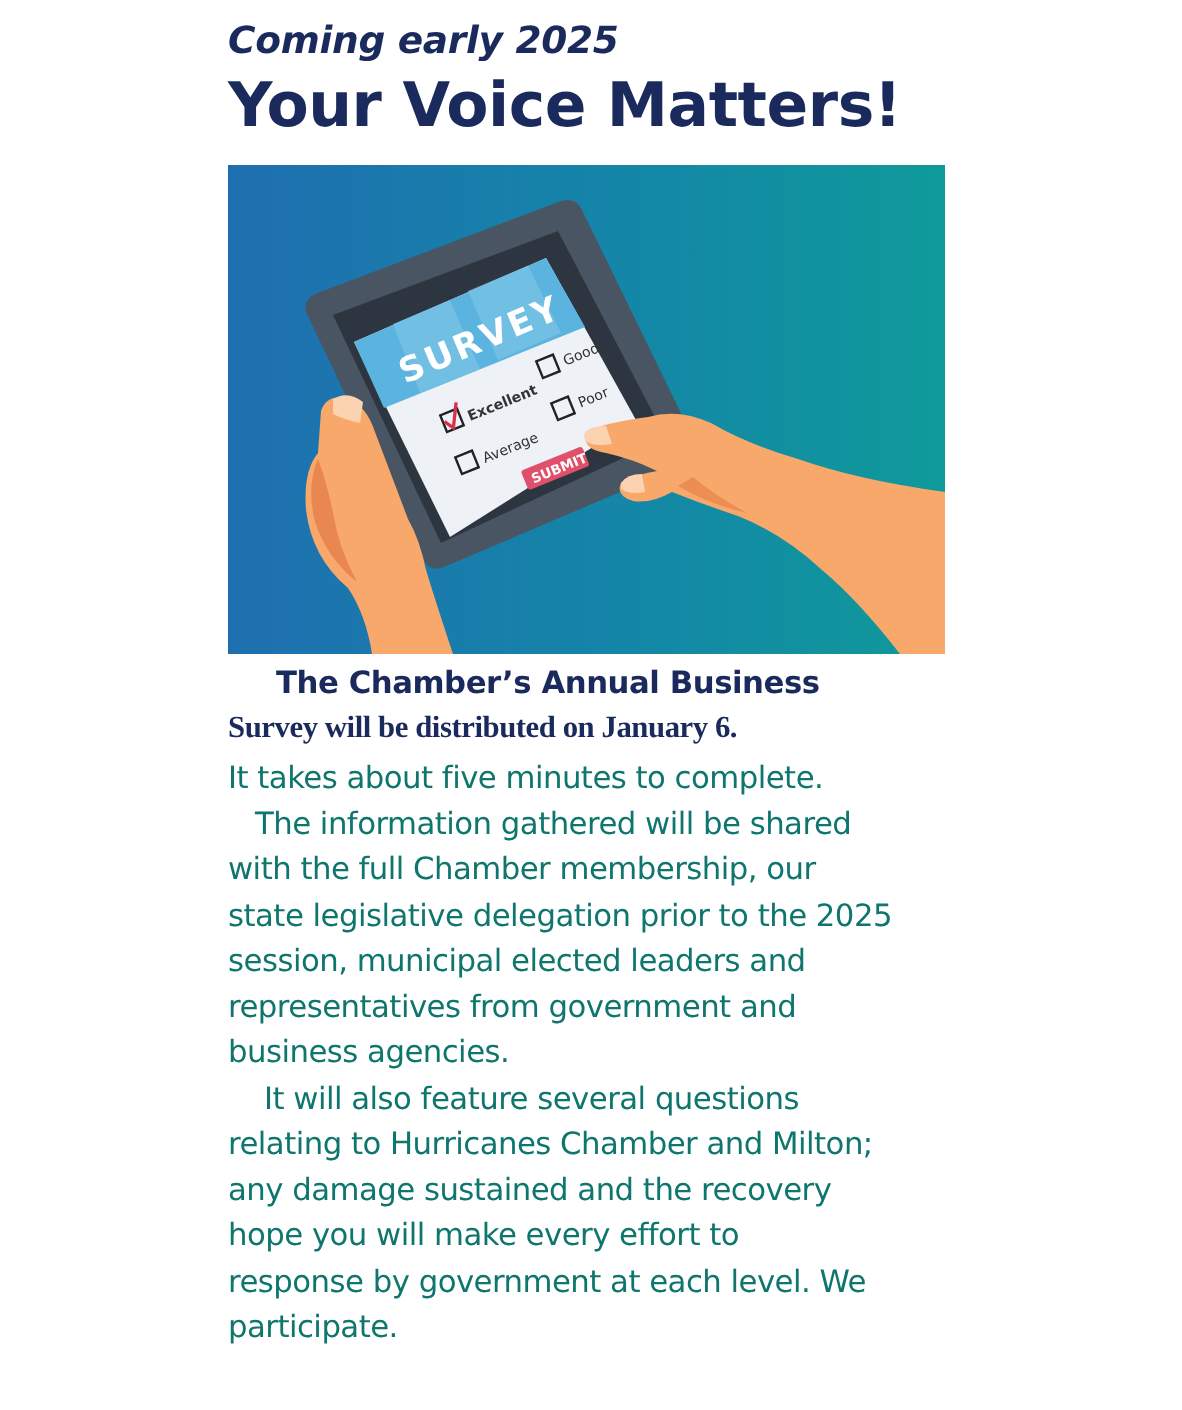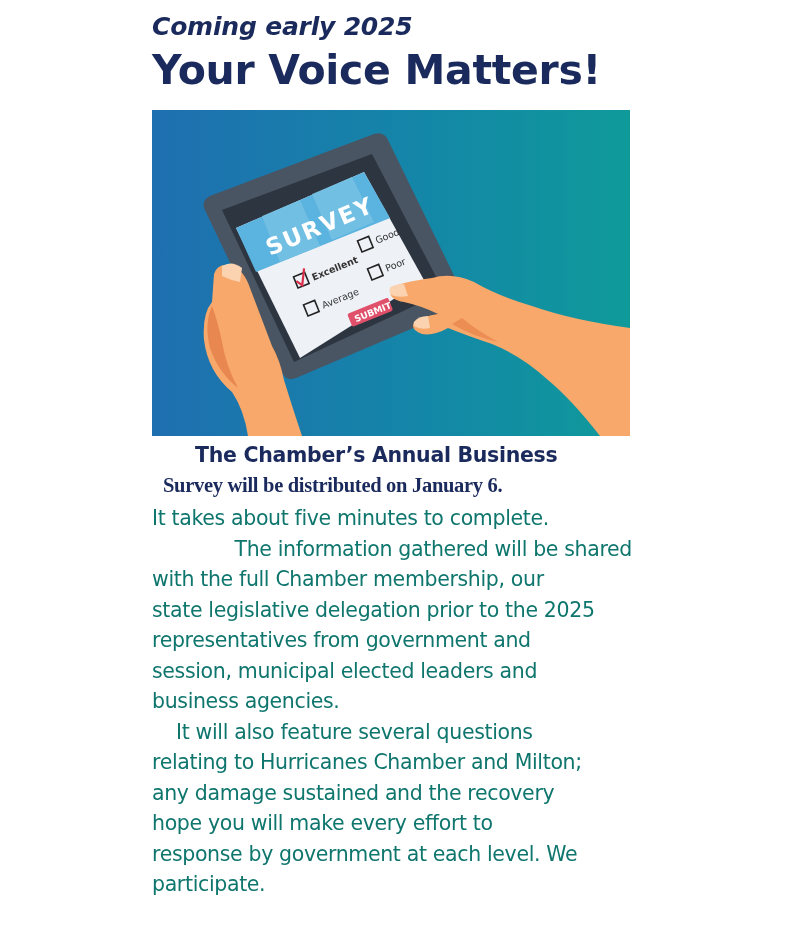--- a/index.html
+++ b/index.html
@@ -1,26 +1,26 @@
 <!DOCTYPE html>
 <html><head>
 <meta charset="utf-8">
 <style>
   html, body { margin: 0; padding: 0; background: #ffffff; }
   body { width: 788px; height: 940px; position: relative; overflow: hidden; font-family: "DejaVu Sans", sans-serif; color: #1b2a5c; }
   .kicker { position: absolute; left: 152px; top: 12px; font-size: 25px; font-weight: bold; font-style: italic; color: #1b2a5c; letter-spacing: -0.2px; }
   .title { position: absolute; left: 152px; top: 46px; font-size: 41px; font-weight: bold; color: #1b2a5c; letter-spacing: -0.3px; }
   .hero { position: absolute; left: 152px; top: 110px; width: 478px; height: 326px; overflow: hidden; }
   .hero svg { display: block; }
-  .lead { position: absolute; left: 152px; top: 440px; width: 480px; font-size: 20.5px; font-weight: bold; line-height: 30px; color: #1b2a5c; letter-spacing: -0.3px; margin-left: 11px; }
+  .lead { position: absolute; left: 152px; top: 440px; width: 480px; font-size: 20.5px; font-weight: bold; line-height: 30px; color: #1b2a5c; letter-spacing: -0.3px; }
   .lead .l1 { display: block; padding-left: 32px; }
   .lead .l2 { display: block; font-family: Liberation Serif, serif; }
   .body { position: absolute; left: 152px; top: 503px; width: 480px; font-size: 20.5px; line-height: 30.5px; color: #0f766e; letter-spacing: -0.35px; }
   .body .ln { display: block; white-space: nowrap; }
-  .body .ind { padding-left: 18px; text-align: right; }
+  .body .ind { padding-left: 18px; }
   .body .ind2 { padding-left: 24px; }
 </style>
 </head>
 <body>
 
 <div class="kicker">Coming early 2025</div>
 <div class="title">Your Voice Matters!</div>
 
 <div class="hero">
   <svg width="478" height="326" viewBox="0 0 478 326" xmlns="http://www.w3.org/2000/svg">
@@ -85,22 +85,22 @@
 <div class="lead">
   <span class="l1">The Chamber’s Annual Business</span>
   <span class="l2">Survey will be distributed on January 6.</span>
 </div>
 
 <div class="body">
   <span class="ln">It takes about five minutes to complete.</span>
   <span class="ln ind">The information gathered will be shared</span>
   <span class="ln">with the full Chamber membership, our</span>
   <span class="ln">state legislative delegation prior to the 2025</span>
+  <span class="ln">session, municipal elected leaders and</span>
   <span class="ln">representatives from government and</span>
-  <span class="ln">session, municipal elected leaders and</span>
   <span class="ln">business agencies.</span>
   <span class="ln ind2">It will also feature several questions</span>
   <span class="ln">relating to Hurricanes Chamber and Milton;</span>
   <span class="ln">any damage sustained and the recovery</span>
   <span class="ln">hope you will make every effort to</span>
   <span class="ln">response by government at each level.  We</span>
   <span class="ln">participate.</span>
 </div>
 
 </body></html>

